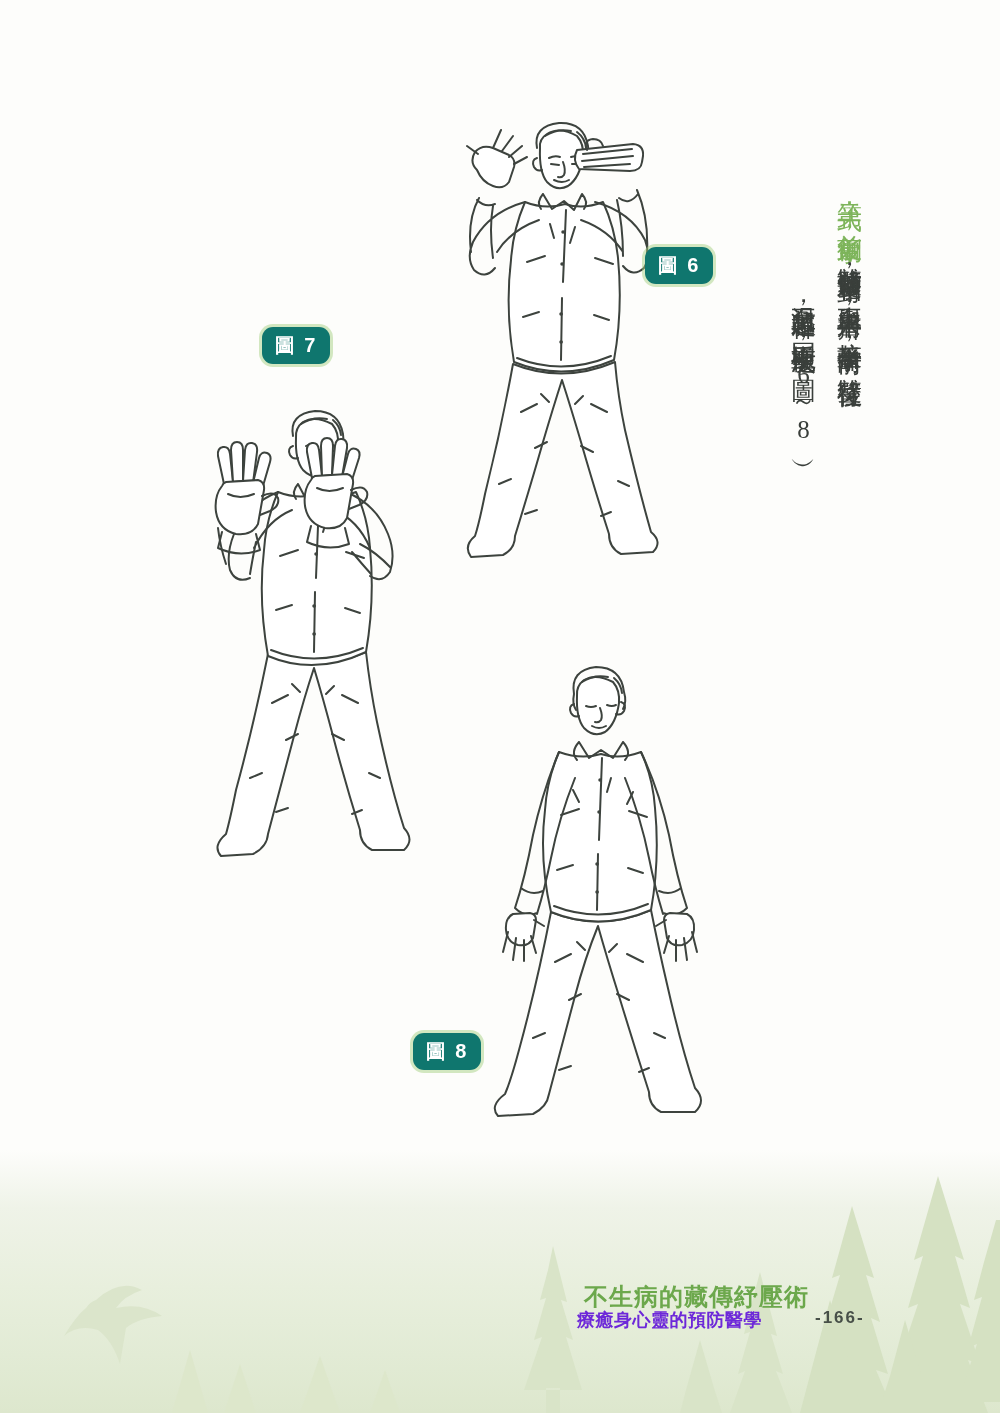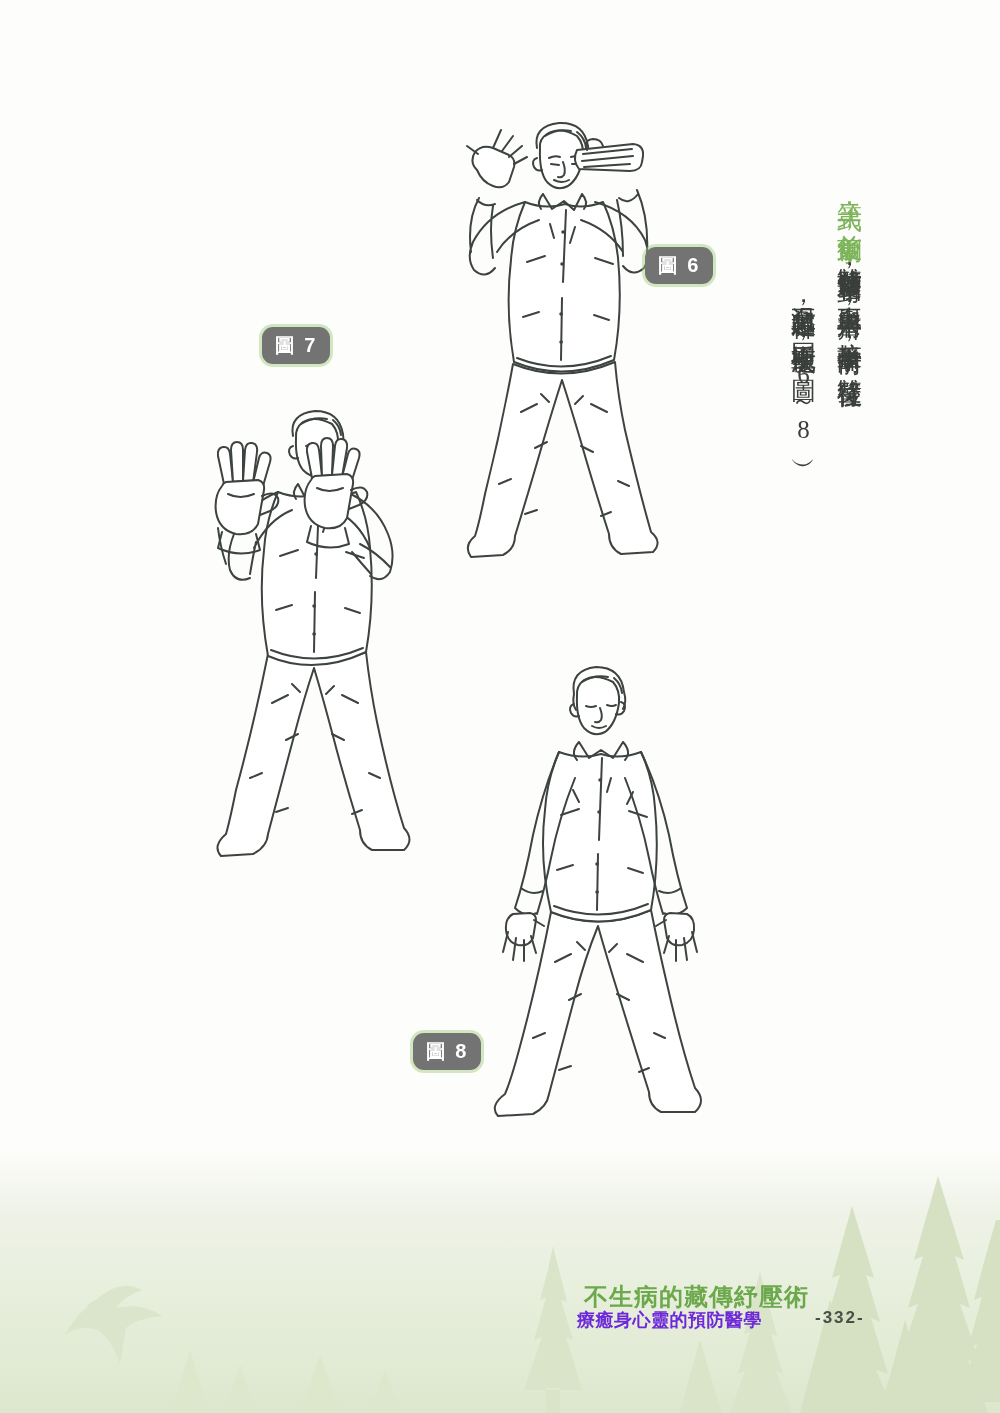--- a/index.html
+++ b/index.html
@@ -19,21 +19,21 @@
     line-height:34px;
     text-align:left;
   }
   .vtext .green{color:#7db45a;}
   .vtext .upright{text-orientation:upright;}
   .col1{left:832px;top:184px;height:980px;}
   .col2{left:786px;top:287px;height:560px;}
   
   .fig-label{
     position:absolute;width:68px;height:37px;
-    background:#737373;border-radius:11px;
+    background:#0f766e;border-radius:11px;
     box-shadow:0 0 0 3px rgba(158,203,120,.45);
     display:flex;align-items:center;justify-content:center;
     color:#ffffff;font-weight:bold;font-size:20px;
     letter-spacing:2px;z-index:5;
     font-family:"Liberation Sans","DejaVu Sans",sans-serif;
   }
   
   .fig{position:absolute;z-index:2;}
   .fig svg{display:block;}
   
@@ -239,15 +239,15 @@
       <path class="skf" d="M232,264 Q240,268 239,280 Q238,292 227,295 Q216,297 212,288 L209,270 Q209,264 215,263 Z"></path>
       <path class="sk" d="M237,282 l5,20 M229,288 l3,22 M221,290 l0,21 M214,286 l-5,17 M211,270 l-10,6"></path>
     </svg>
   </div>
   <div class="fig-label" style="left:413px;top:1033px;">
     <span>圖 8</span>
   </div>
 
   <div class="footer-title">不生病的藏傳紓壓術</div>
   <div class="footer-subtitle">療癒身心靈的預防醫學</div>
-  <div class="footer-page">-332-</div>
+  <div class="footer-page">-166-</div>
 
 </div>
 
 </body></html>

